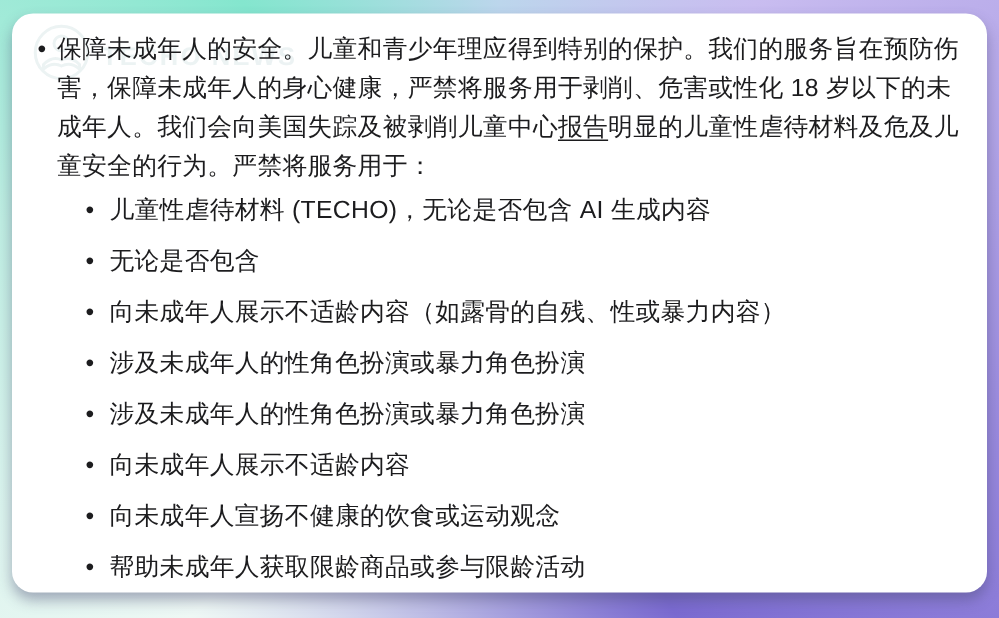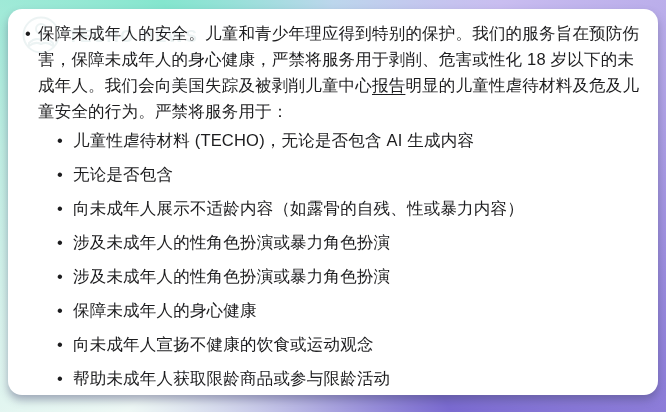--- a/index.html
+++ b/index.html
@@ -142,21 +142,21 @@
         <li>
           <span class="sub-bullet">•</span>
           <span class="li-text">涉及未成年人的性角色扮演或暴力角色扮演</span>
         </li>
         <li>
           <span class="sub-bullet">•</span>
           <span class="li-text">涉及未成年人的性角色扮演或暴力角色扮演</span>
         </li>
         <li>
           <span class="sub-bullet">•</span>
-          <span class="li-text">保障未成年人的身心健康</span>
+          <span class="li-text">向未成年人展示不适龄内容</span>
         </li>
         <li>
           <span class="sub-bullet">•</span>
           <span class="li-text">向未成年人宣扬不健康的饮食或运动观念</span>
         </li>
         <li>
           <span class="sub-bullet">•</span>
           <span class="li-text">帮助未成年人获取限龄商品或参与限龄活动</span>
         </li>
       </ul>

